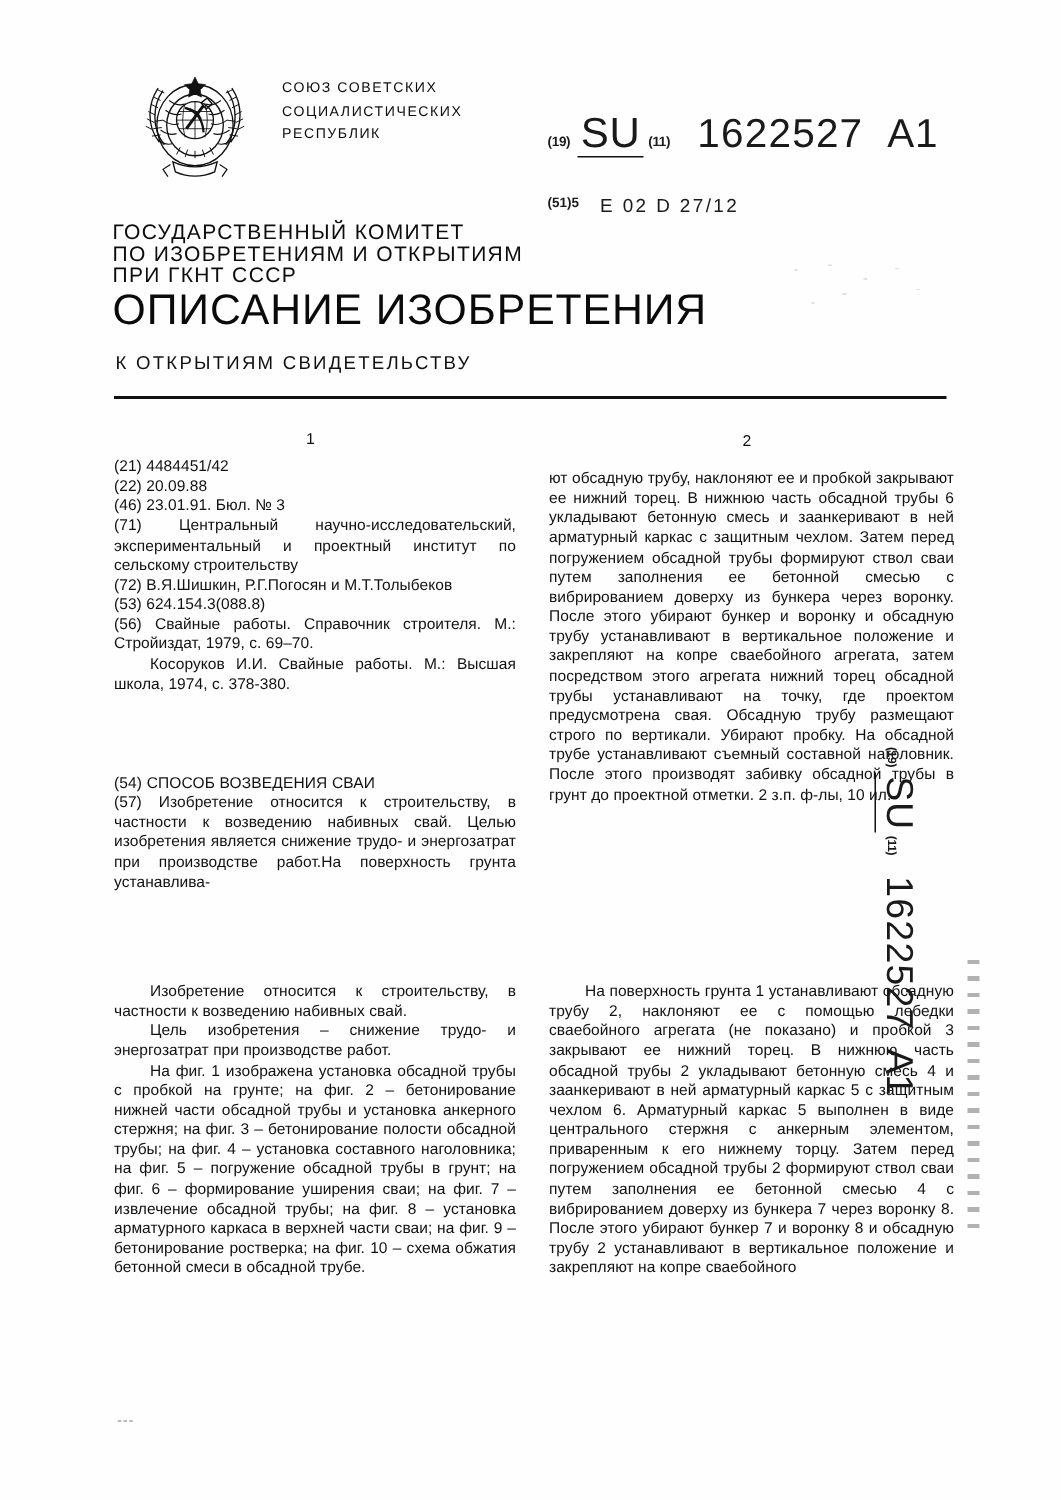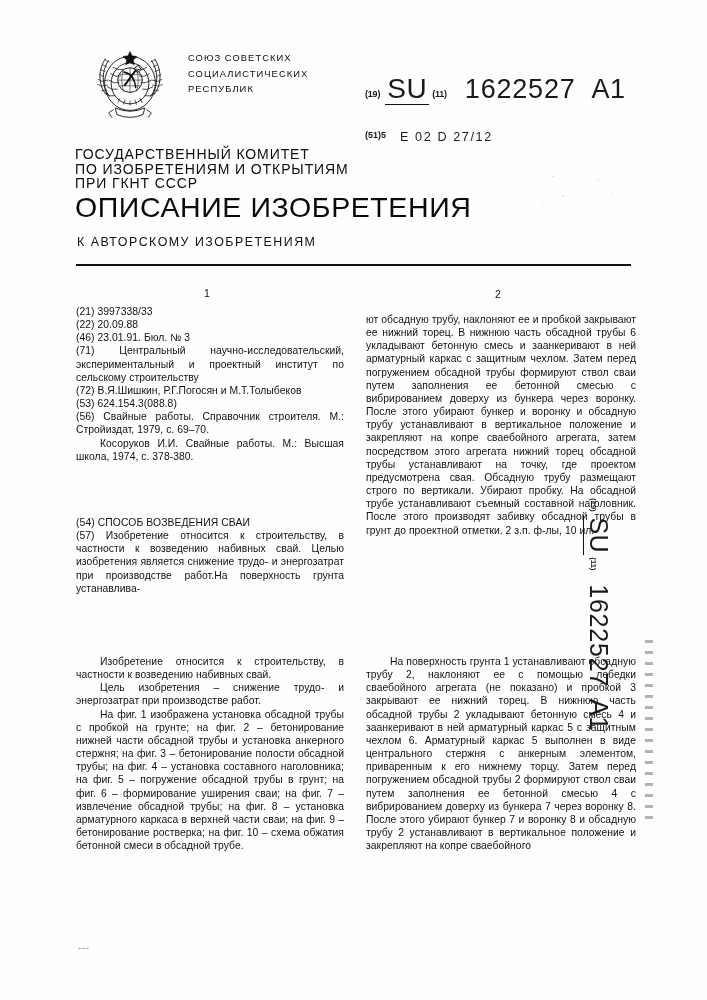--- a/index.html
+++ b/index.html
@@ -311,30 +311,30 @@
     </div>
 
     <div class="ipc-row">
       <span class="ipc-label">(51)5</span>
       <span class="ipc-value">E 02 D 27/12</span>
     </div>
 
     <div class="smudge"></div>
 
     <div class="maintitle">ОПИСАНИЕ ИЗОБРЕТЕНИЯ</div>
-    <div class="subtitle">К АВТОРСКОМУ ИЗОБРЕТЕНИЯМ</div>
+    <div class="subtitle">К ОТКРЫТИЯМ СВИДЕТЕЛЬСТВУ</div>
 
     <div class="rule"></div>
   </div>
 
   <div class="colnum left">1</div>
   <div class="colnum right">2</div>
 
   <div class="col col-left biblio">
-    <p>(21) 3997338/33</p>
+    <p>(21) 4484451/42</p>
     <p>(22) 20.09.88</p>
     <p>(46) 23.01.91. Бюл. № 3</p>
     <p>(71) Центральный научно-исследовательский, экспериментальный и проектный институт по сельскому строительству</p>
     <p>(72) В.Я.Шишкин, Р.Г.Погосян и М.Т.Толыбеков</p>
     <p>(53) 624.154.3(088.8)</p>
     <p>(56) Свайные работы. Справочник строителя. М.: Стройиздат, 1979, с. 69–70.</p>
     <p class="indent">Косоруков И.И. Свайные работы. М.: Высшая школа, 1974, с. 378-380.</p>
   </div>
 
   <div class="col col-left abstract-left">

